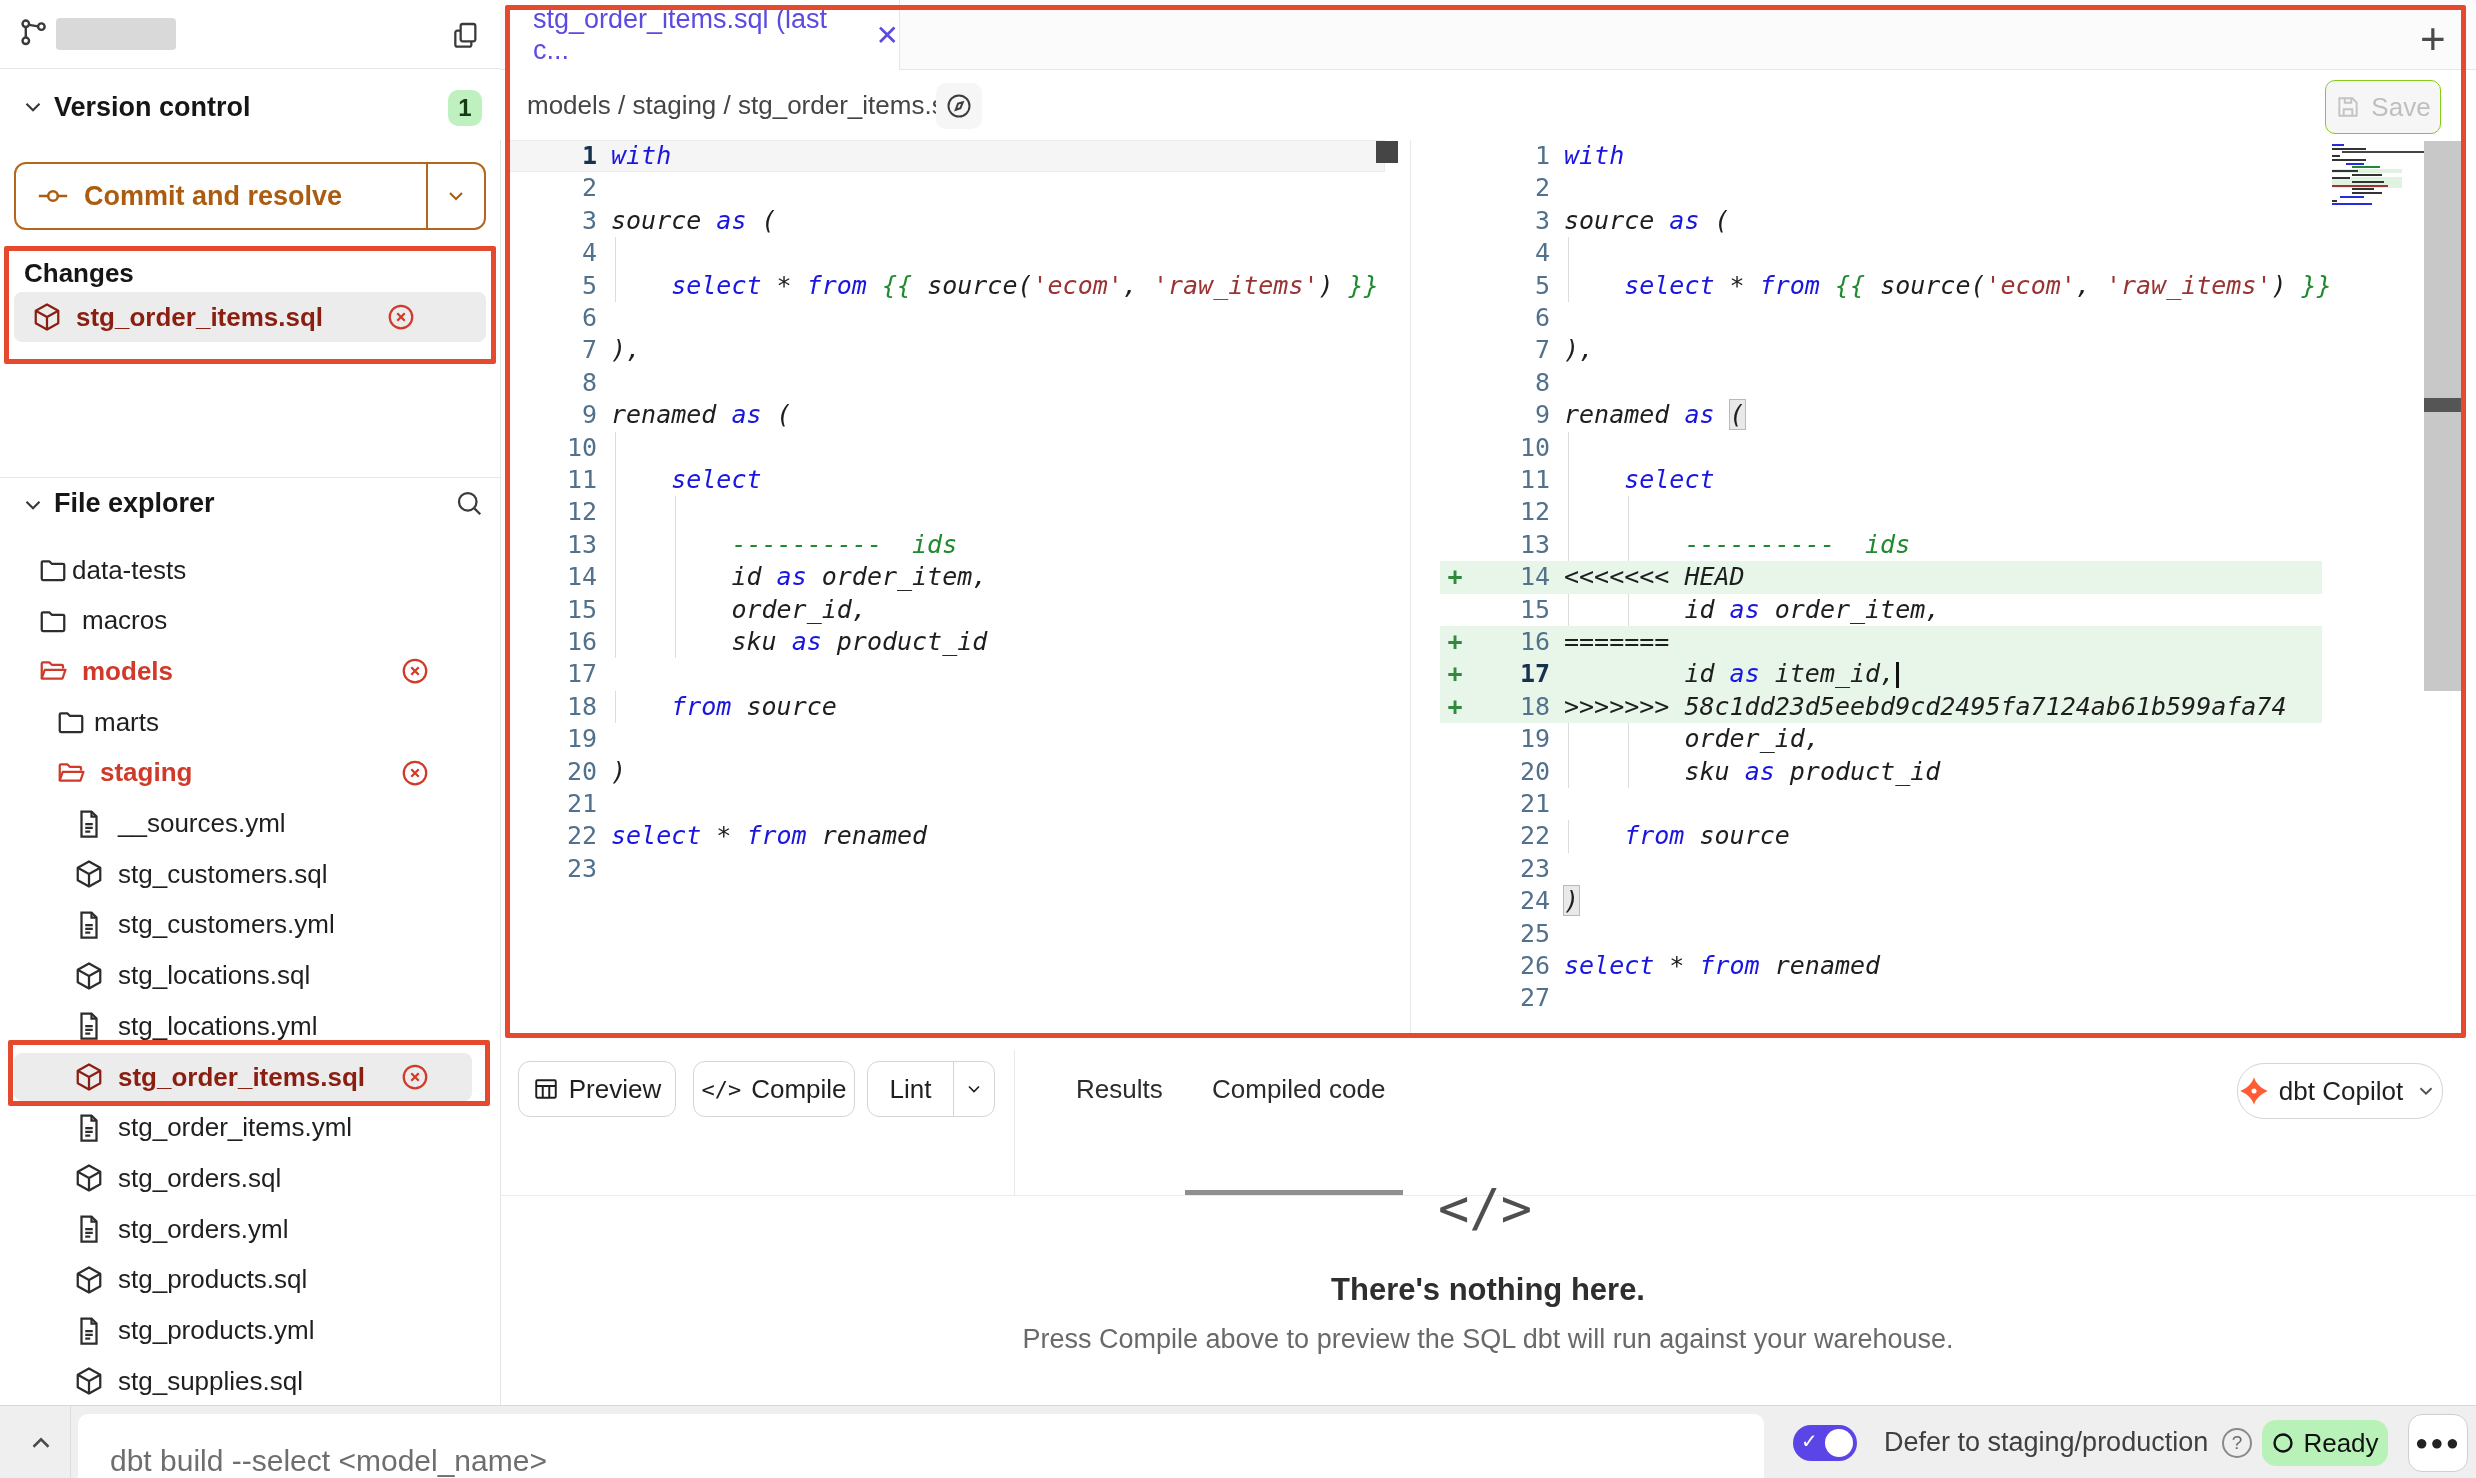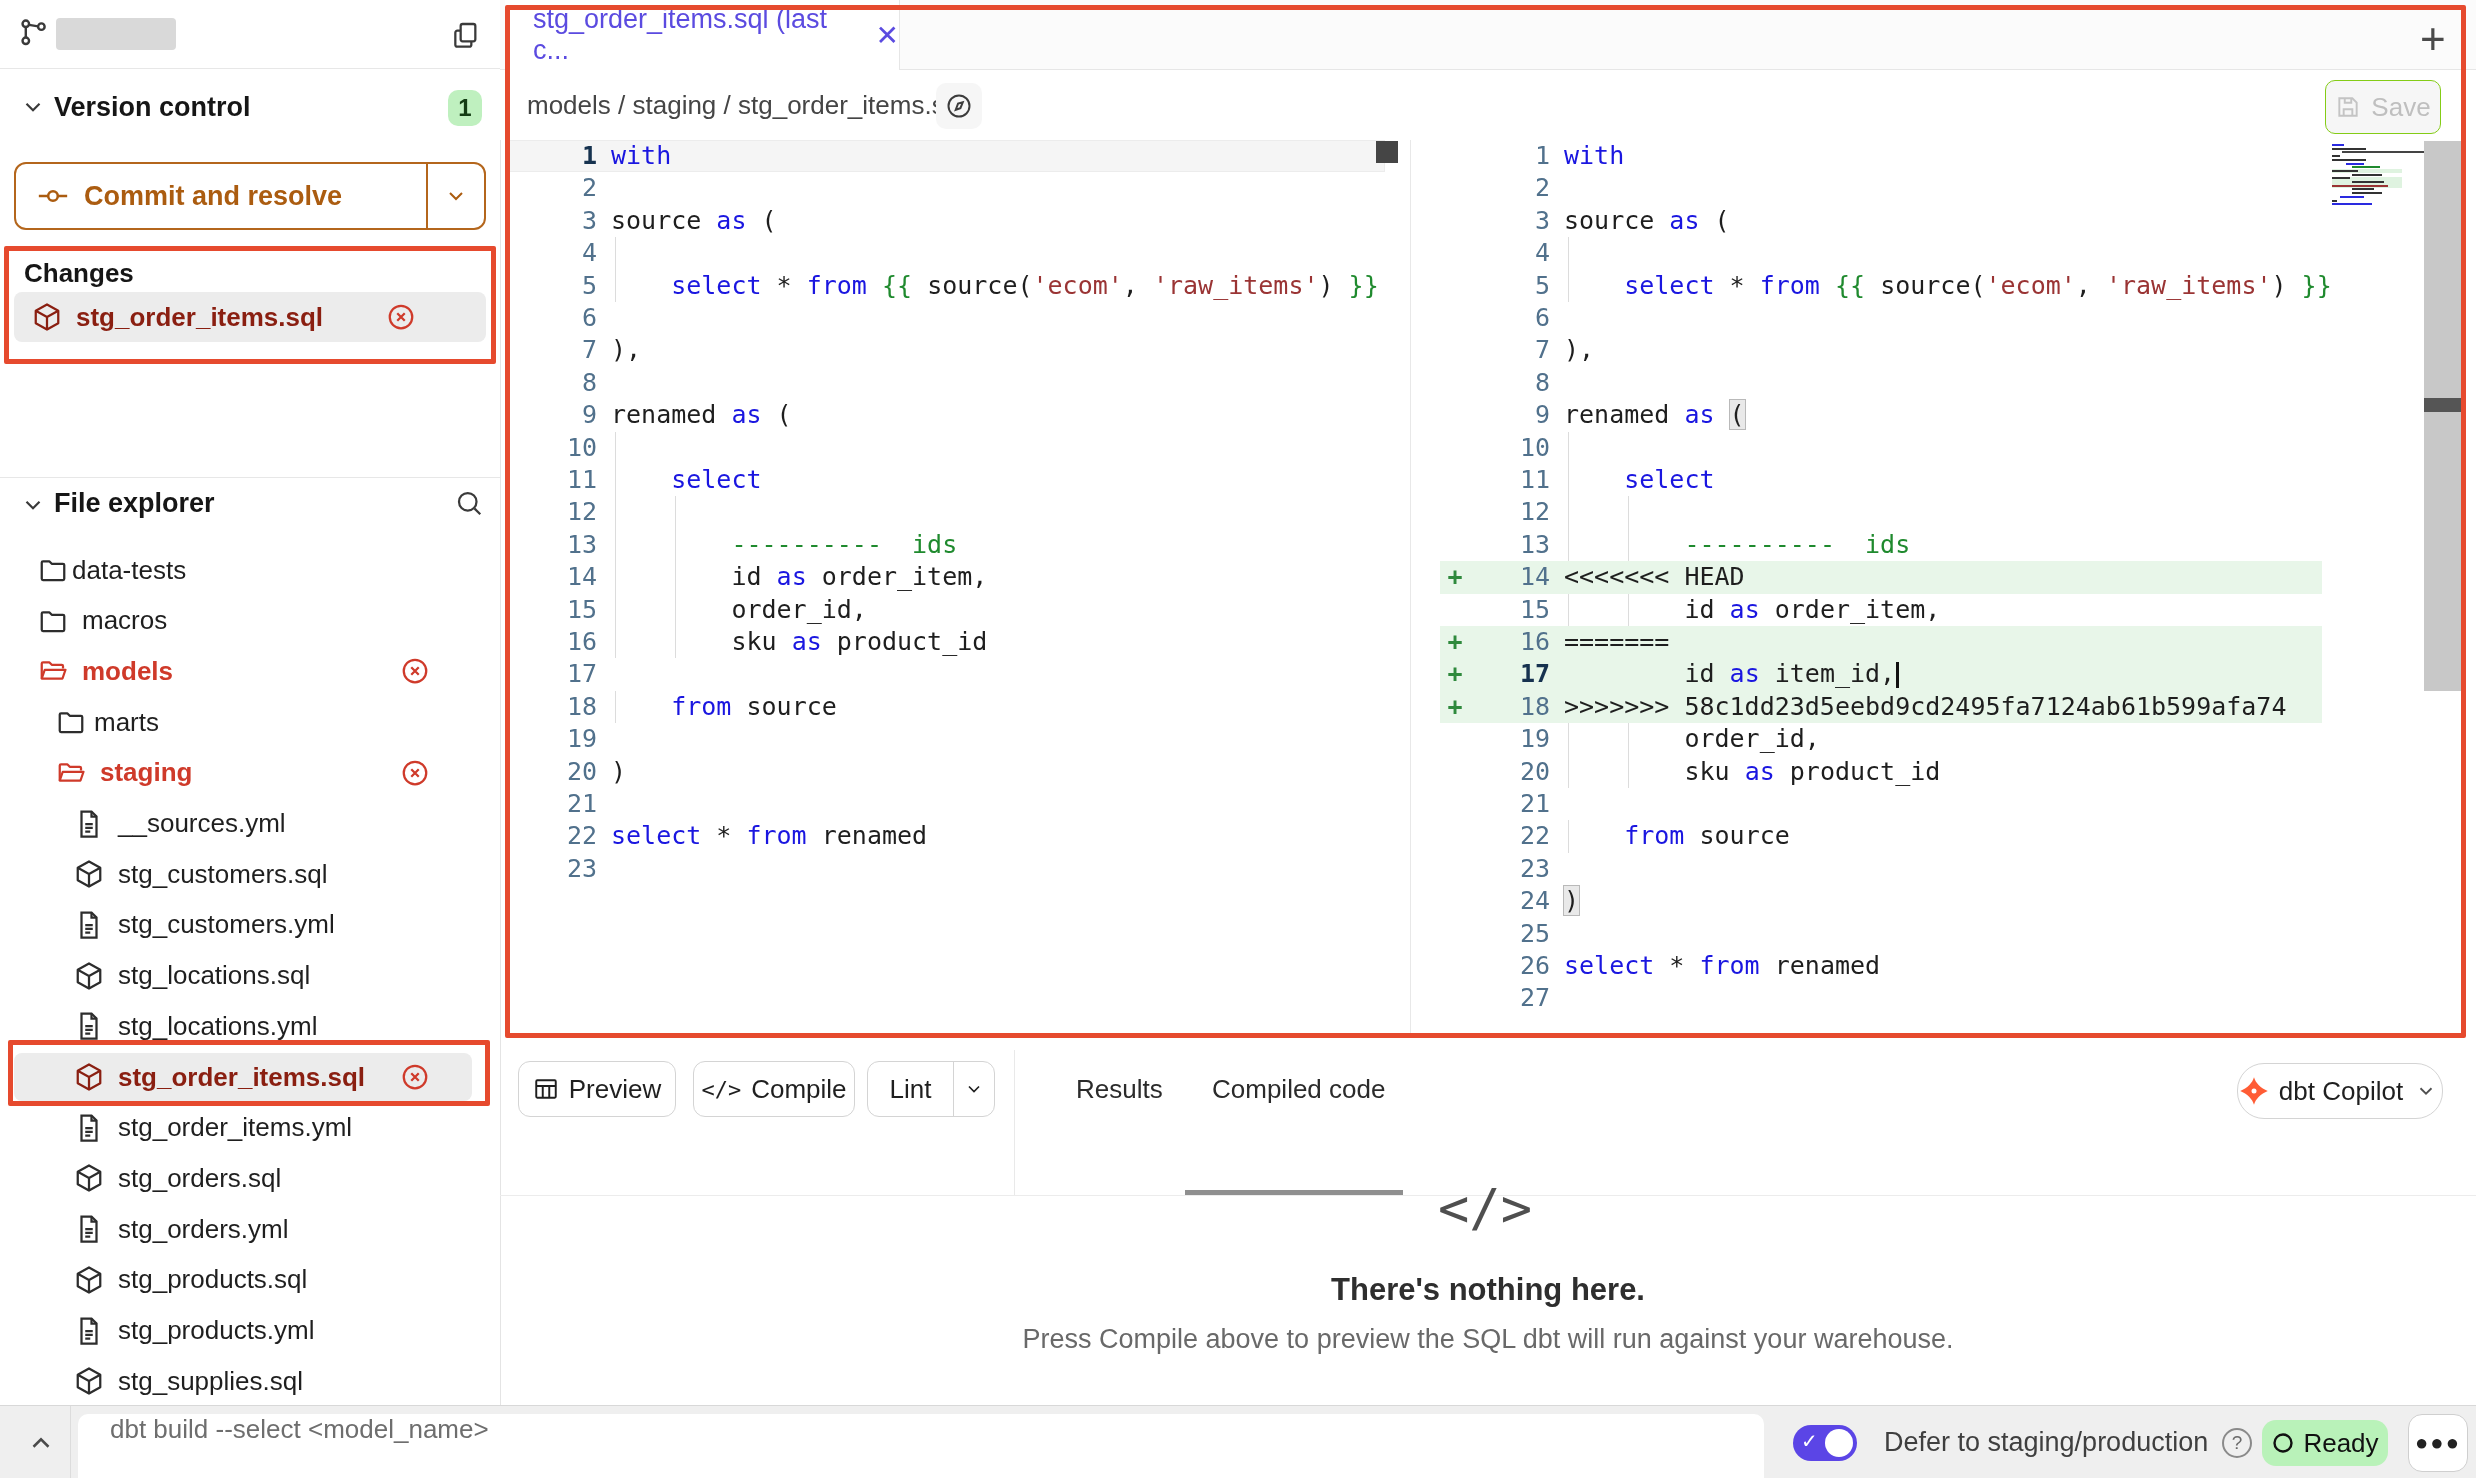--- a/index.html
+++ b/index.html
@@ -28,37 +28,37 @@
   #active-tab{left:505px;top:0;width:395px;height:70px;background:#fff;border-right:1px solid #e6e6e6;
       display:flex;align-items:center;padding-left:28px;box-sizing:border-box;font-size:27px;color:#5b4be0;}
   #breadcrumb-row{left:500px;top:70px;width:1976px;height:70px;background:#fff;}
   #breadcrumb{left:527px;top:70px;height:70px;display:flex;align-items:center;font-size:26px;color:#454545;}
   .code-font{font-family:"DejaVu Sans Mono",monospace;}
   .pane{position:absolute;top:140px;font-size:25px;line-height:32.4px;}
   .cl{position:absolute;left:0;right:0;height:32.4px;display:flex;white-space:pre;}
   .cl .ln{text-align:right;color:#51718c;flex:none;}
   .cl.cur .ln{color:#16324f;font-weight:bold;}
   .cl .plus{flex:none;width:30px;color:#2f8a3d;font-weight:bold;text-align:center;}
-  .cl .codewrap{position:relative;flex:1;padding-left:14px;}
+  .cl .codewrap{position:relative;flex:1;padding-left:14px;font-style:italic;}
   .cl.greenbg{background:#e8f6e9;}
   .cl.hl{background:#f5f5f5;box-shadow:0 0 0 1px #ececec inset;}
   .guide{position:absolute;top:0;bottom:0;width:1px;background:#dcdcdc;}
   .k{color:#1a16e0;} .t{color:#1e1e1e;} .s{color:#9a3434;} .j{color:#1f8a2e;} .c{color:#1f8a2e;}
   .b{background:#e9e9e9;outline:1px solid #b9b9b9;}
   .cursor{display:inline-block;width:3px;height:26px;background:#111;vertical-align:text-bottom;margin-left:1px;}
   
   .btn{position:absolute;top:1061px;height:56px;background:#fff;border:1px solid #d4d4d4;border-radius:12px;
        display:flex;align-items:center;justify-content:center;font-size:26px;color:#1f1f1f;box-sizing:border-box;}
   .tab-label{position:absolute;top:1061px;height:56px;display:flex;align-items:center;font-size:26px;color:#2b2b2b;}
   #copilot-btn{left:2237px;top:1063px;width:204px;height:54px;border:1px solid #d4d4d4;border-radius:27px;
        background:#fff;display:flex;align-items:center;justify-content:center;font-size:26px;}
   
   #statusbar{left:0;top:1405px;width:2476px;height:73px;background:#efefef;border-top:1px solid #d8d8d8;box-sizing:border-box;}
   #cmd-input{left:78px;top:1414px;width:1686px;height:64px;background:#fff;border-radius:10px 10px 0 0;
-      display:flex;align-items:flex-start;font-size:26px;color:#6e6e6e;}
+      display:flex;align-items:flex-end;font-size:30px;color:#6e6e6e;}
   #defer-toggle{left:1793px;top:1425px;width:64px;height:36px;background:#5b45e6;border-radius:18px;}
   #defer-toggle .knob{position:absolute;right:4px;top:4px;width:28px;height:28px;border-radius:50%;background:#fff;}
   #defer-toggle .chk{position:absolute;left:8px;top:4px;color:#fff;font-size:20px;}
   #ready-pill{left:2262px;top:1420px;width:126px;height:46px;background:#b9f2b9;border-radius:14px;
       display:flex;align-items:center;justify-content:center;font-size:26px;color:#111;gap:8px;}
   #more-btn{left:2408px;top:1414px;width:58px;height:56px;background:#fff;border:1px solid #cfcfcf;border-radius:14px;
       display:flex;align-items:center;justify-content:center;font-size:22px;letter-spacing:2px;color:#222;}
 </style>
 </head>
 <body>

